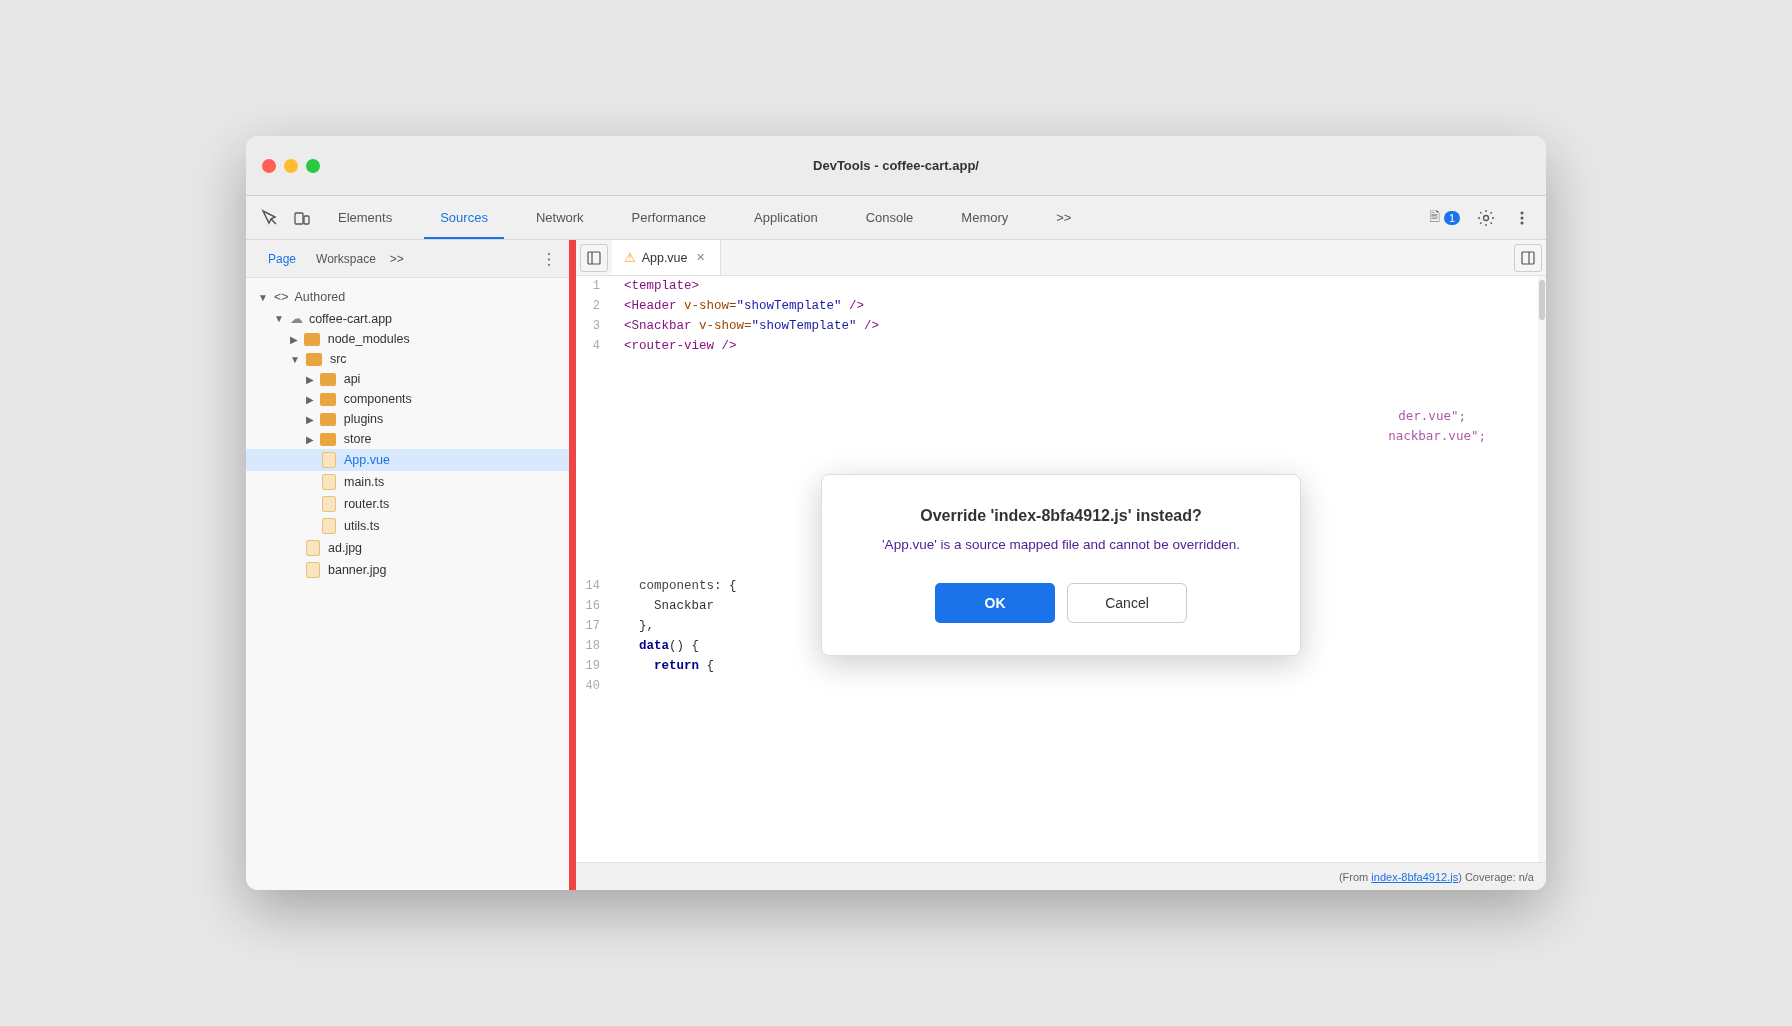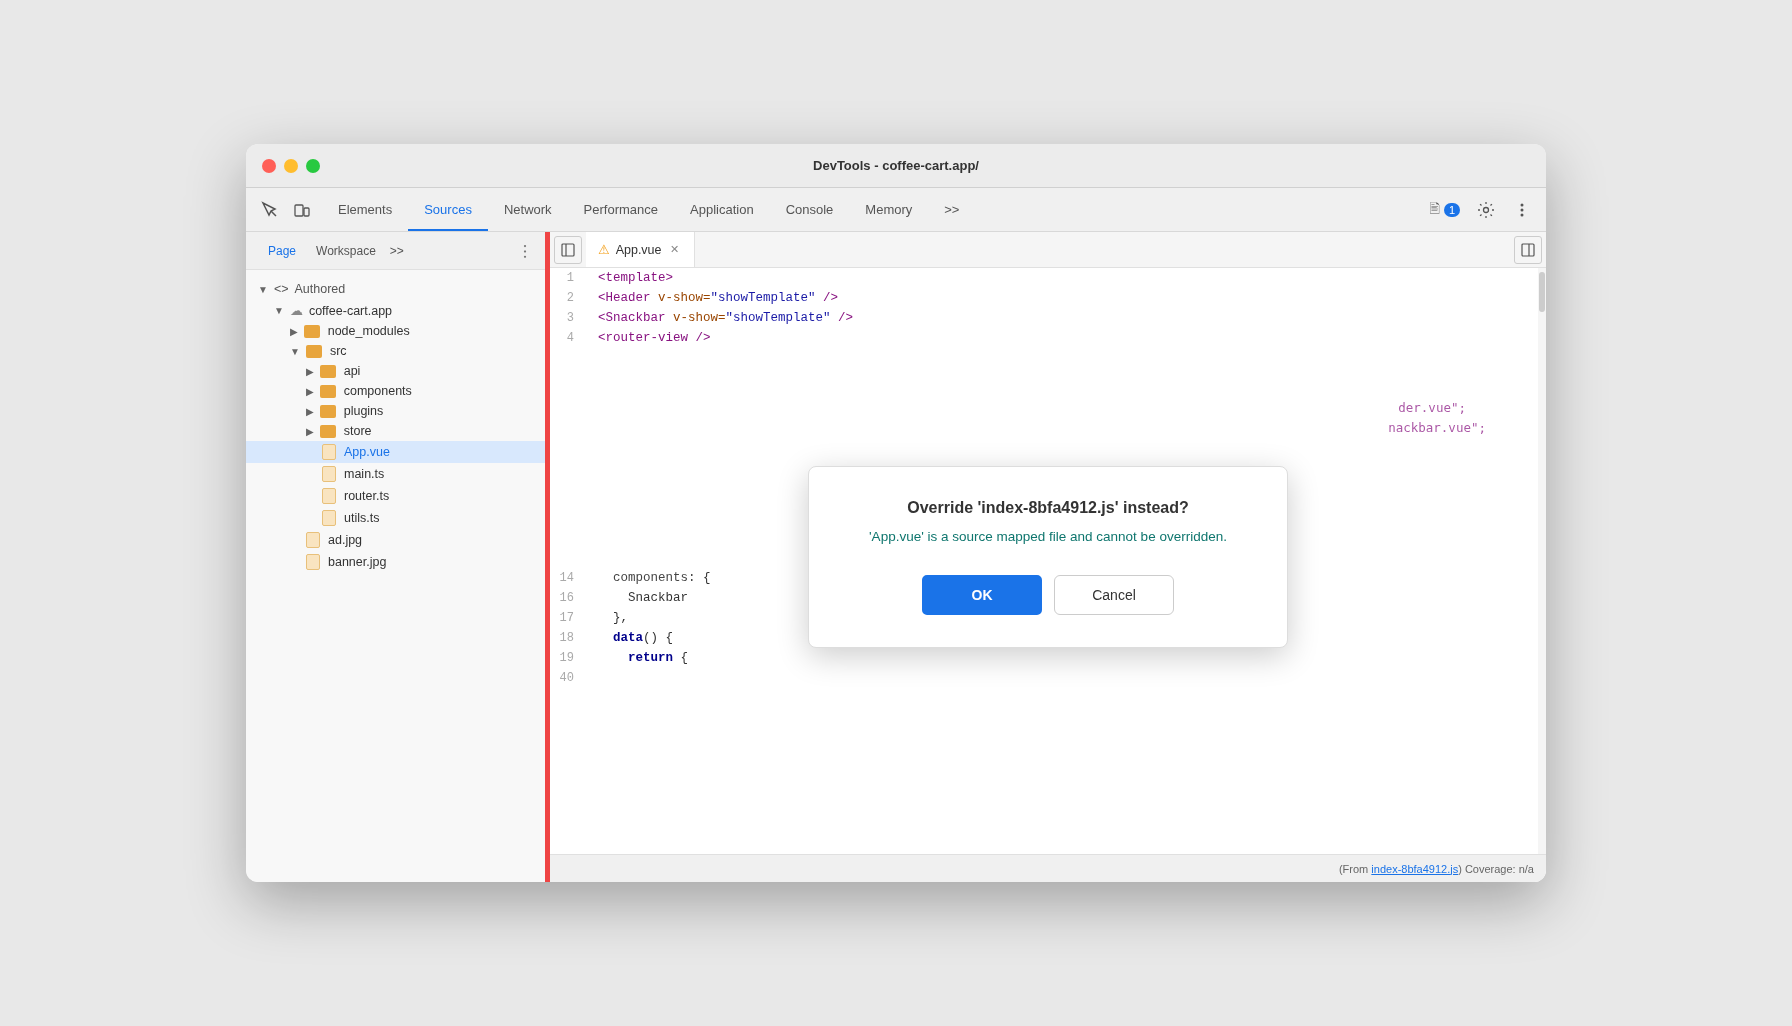--- a/index.html
+++ b/index.html
@@ -16,21 +16,21 @@
       width: 1300px;
       background: #f5f5f5;
       border-radius: 12px;
       box-shadow: 0 20px 60px rgba(0,0,0,0.3);
       overflow: hidden;
     }
 
     
     .titlebar {
       background: #ececec;
-      height: 44px;
+      height: 60px;
       display: flex;
       align-items: center;
       justify-content: center;
       position: relative;
       border-bottom: 1px solid #d0d0d0;
     }
     .traffic-lights {
       position: absolute;
       left: 16px;
       display: flex;
@@ -65,21 +65,21 @@
       align-items: center;
       justify-content: center;
       width: 32px;
       color: #555;
       font-size: 16px;
       cursor: pointer;
     }
     .tab-nav {
       display: flex;
       align-items: stretch;
-      gap: 0;
+      gap: 16px;
       margin-left: 4px;
     }
     .tab-item {
       display: flex;
       align-items: center;
       padding: 0 16px;
       font-size: 13px;
       color: #555;
       cursor: pointer;
       position: relative;
@@ -122,23 +122,23 @@
 
     
     .main-content {
       display: flex;
       height: calc(100% - 88px);
       min-height: 650px;
     }
 
     
     .sidebar {
-      width: 304px;
+      width: 330px;
       background: #f8f8f8;
-      border-right: 5px solid #ef4444;
+      border-right: 7px solid #ef4444;
       display: flex;
       flex-direction: column;
       overflow: hidden;
     }
     .sidebar-tabs {
       display: flex;
       align-items: center;
       padding: 0 12px;
       height: 38px;
       border-bottom: 1px solid #e0e0e0;
@@ -370,21 +370,21 @@
       text-align: center;
     }
     .dialog-title {
       font-size: 16px;
       font-weight: 600;
       color: #333;
       margin-bottom: 10px;
     }
     .dialog-message {
       font-size: 13.5px;
-      color: #0f766e;
+      color: #4c1d95;
       margin-bottom: 28px;
       line-height: 1.5;
     }
     .dialog-buttons {
       display: flex;
       justify-content: center;
       gap: 12px;
     }
     .btn-ok {
       background: #1a73e8;

